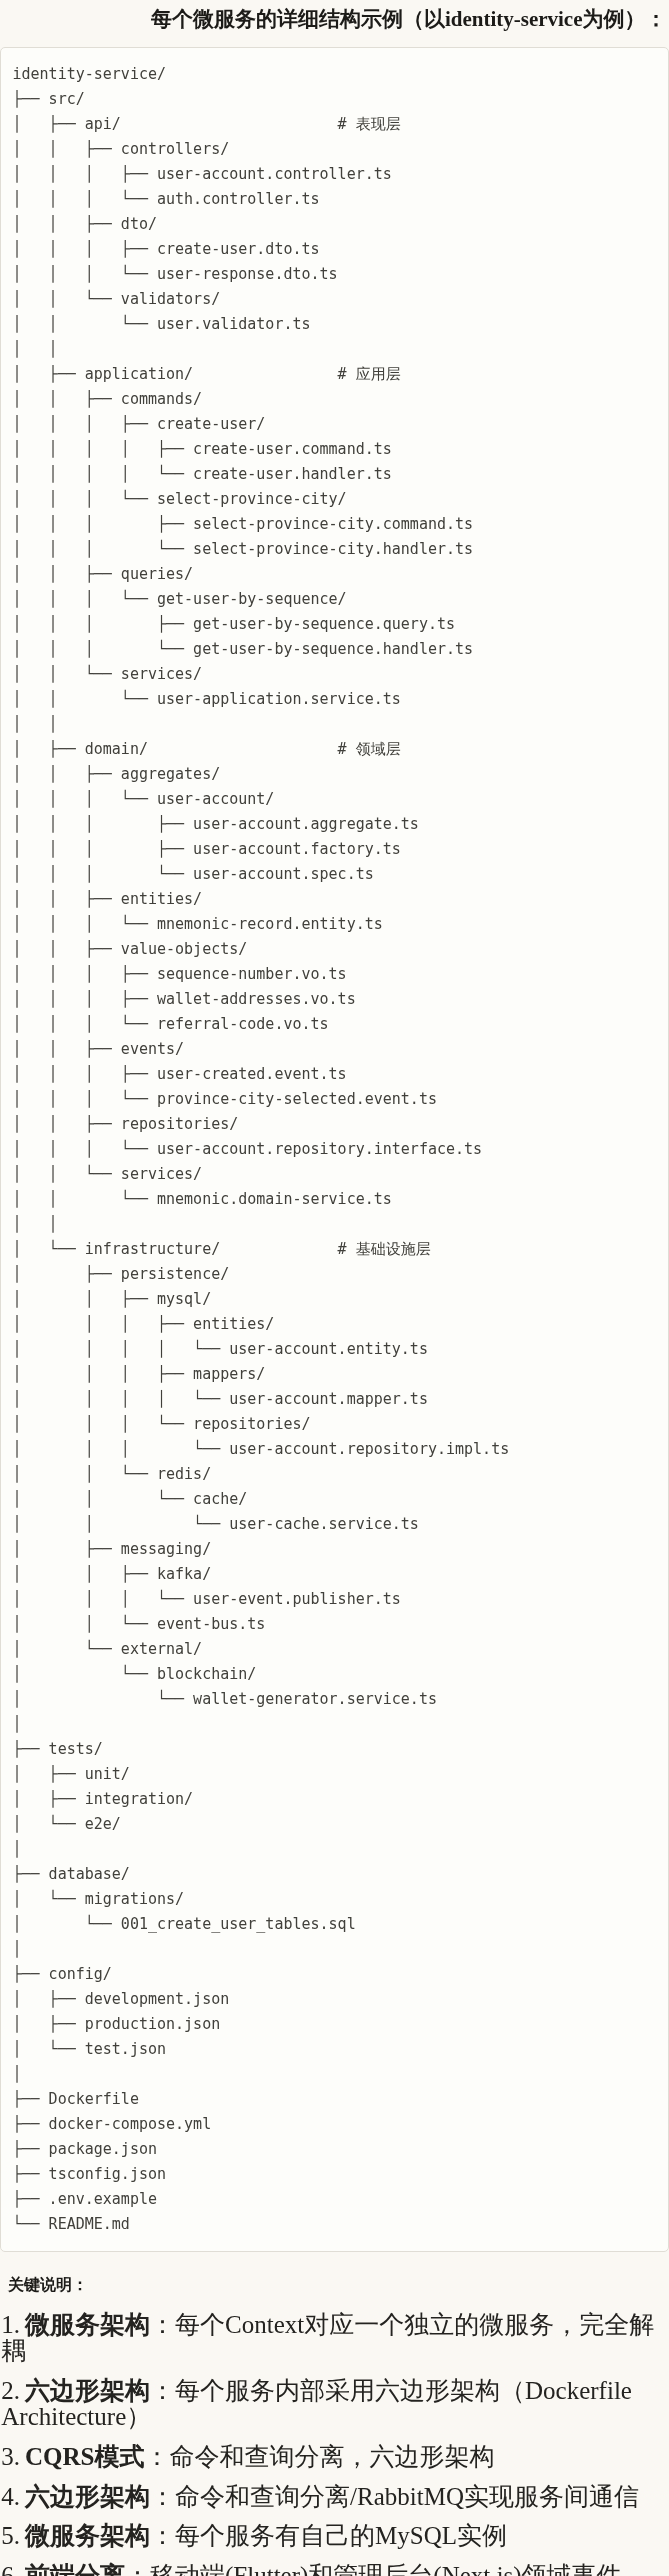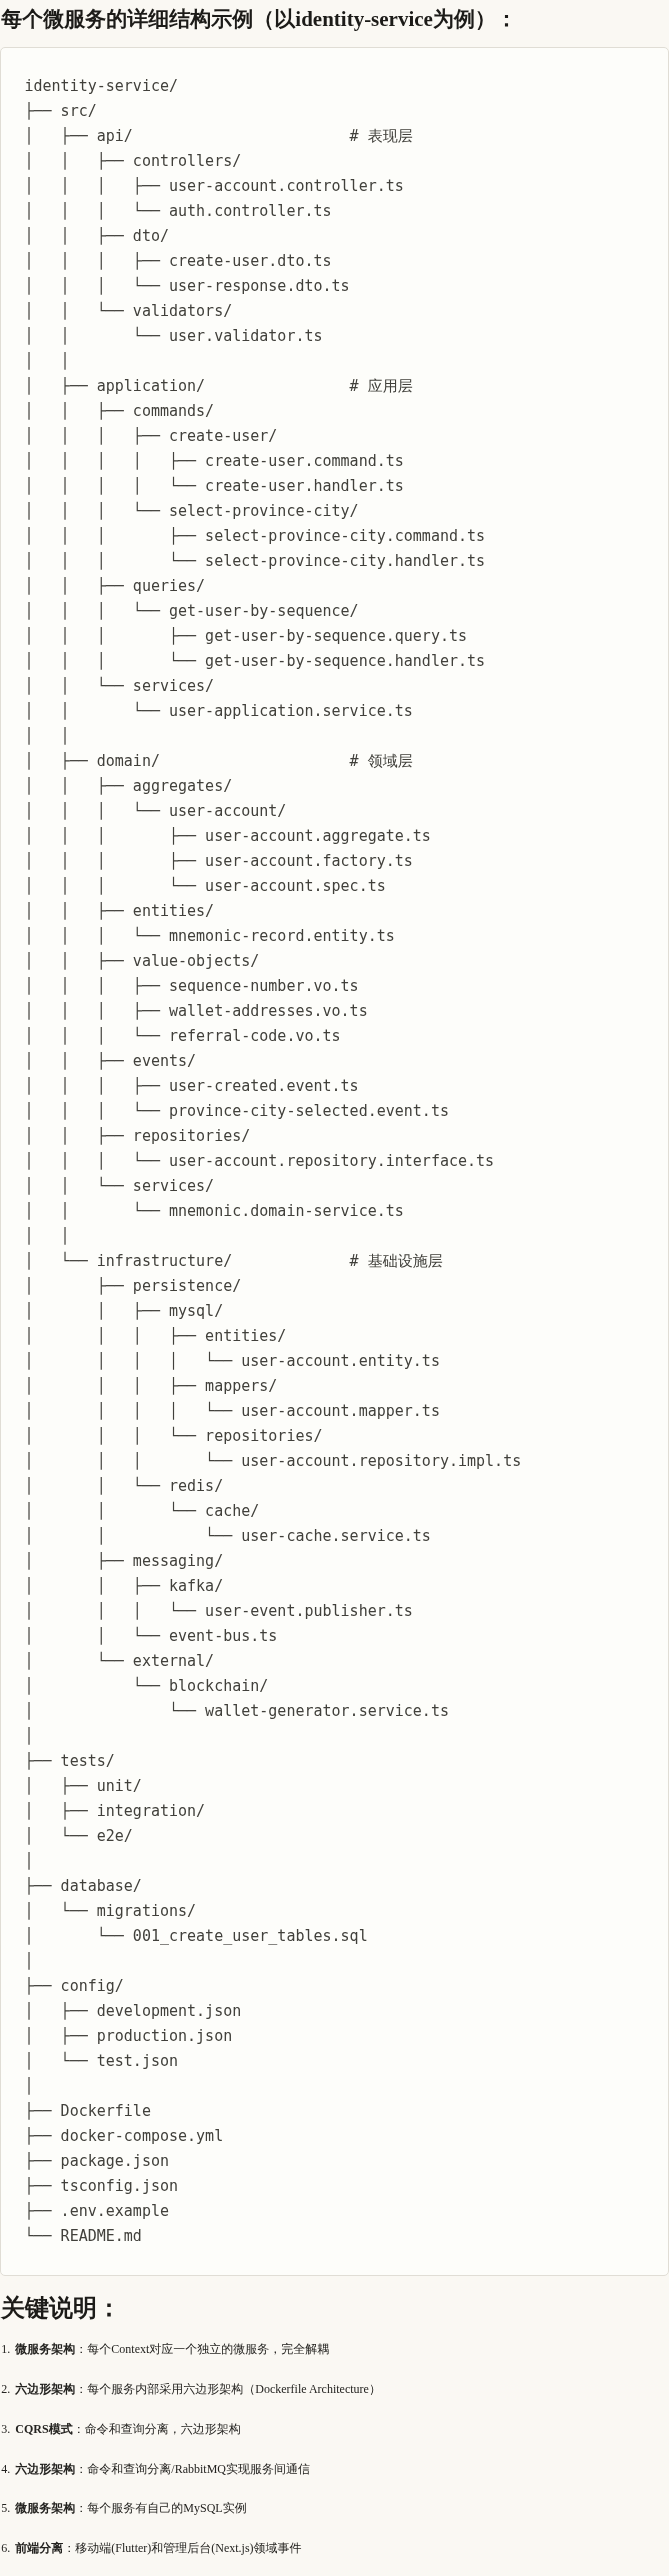--- a/index.html
+++ b/index.html
@@ -15,49 +15,50 @@
     color: #22211d;
   }
   .page-title {
     margin: 0;
     padding: 6.3px 2.5px 0 1.3px;
     font-size: 21px;
     line-height: 1.28;
     font-weight: 700;
     color: #1c1b18;
     font-family: "Liberation Serif", serif;
+    text-align: right;
   }
   .code-block {
     margin-top: 13.8px;
     background: #fdfdfa;
     border: 0.6px solid #e0ddd5;
     border-radius: 5px;
     padding: 10px 7.5px;
     box-sizing: border-box;
     width: 100%;
     overflow: hidden;
   }
   .file-tree {
-    margin: 16px;
+    margin: 4px;
     font-family: "DejaVu Sans Mono", "Liberation Mono", monospace;
     font-size: 15px;
     line-height: 25px;
     color: #41403b;
     white-space: pre;
   }
   .notes-heading {
-    margin: 19px 0 0 1px;
-    font-size: 24px;
+    margin: 19px 0 0 8px;
+    font-size: 16px;
     line-height: 27.5px;
     font-weight: 700;
     color: #1c1b18;
   }
   .note-item {
     margin: 13.8px 0 0 1.3px;
-    font-size: 12px;
+    font-size: 25px;
     line-height: 26px;
     color: #242320;
   }
   .note-num {
     margin-right: 5px;
   }
   .note-term {
     font-weight: 700;
   }
   .footer-para {

